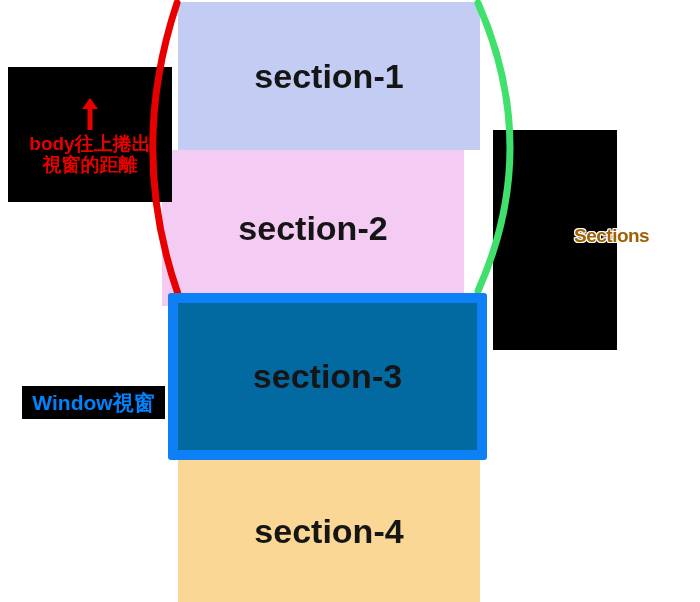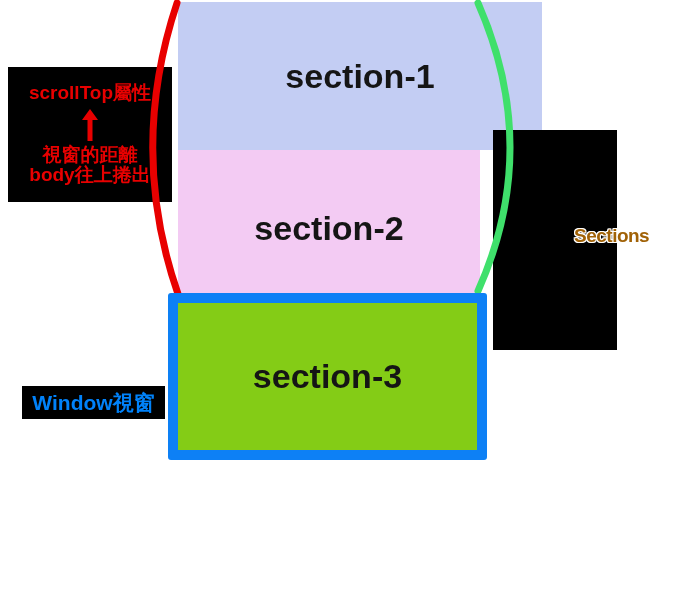--- a/index.html
+++ b/index.html
@@ -7,22 +7,22 @@
     position:relative;width:700px;height:602px;background:#ffffff;overflow:hidden;
     font-family:"Liberation Sans","DejaVu Sans",sans-serif;
   }
   .sec{
     position:absolute;display:flex;align-items:center;justify-content:center;
     z-index:1;
   }
   .sec .sec-label{
     font-size:34px;font-weight:bold;color:#151515;letter-spacing:0px;
   }
-  .sec-1{left:178px;top:2px;width:364px;height:148px;text-align:right;}
-  .sec-2{left:178px;top:150px;width:302px;height:156px;}
+  .sec-1{left:178px;top:2px;width:302px;height:148px;text-align:right;}
+  .sec-2{left:162px;top:150px;width:302px;height:156px;}
   .sec-4{left:178px;top:460px;width:302px;height:142px;}
   .sec-3{
     left:168px;top:293px;width:319px;height:167px;
     border:10px solid #0d80f5;box-sizing:border-box;border-radius:3px;
     z-index:4;
   }
   .note{position:absolute;background:#000;z-index:2;}
   .note-scrolltop{
     left:8px;top:67px;width:164px;height:135px;
     display:flex;flex-direction:column;align-items:center;justify-content:center;
@@ -49,40 +49,42 @@
 <div class="canvas">
 
   <div class="sec sec-1" style="background-color: rgb(195, 205, 243);">
     <span class="sec-label">section-1</span>
   </div>
 
   <div class="sec sec-2" style="background-color: rgb(243, 203, 243);">
     <span class="sec-label">section-2</span>
   </div>
 
+  <div class="sec sec-4" style="background-color: rgb(250, 215, 149);">
+    <span class="sec-label">section-4</span>
+  </div>
 
   <div class="note note-scrolltop" style="color: rgb(232, 0, 0); background-color: rgb(0, 0, 0);">
-    <span>scrollTop屬性</span>
     <svg class="arrow" width="18" height="32" viewBox="0 0 18 32">
       <polygon points="9,0 17,11 11.5,11 11.5,32 6.5,32 6.5,11 1,11" fill="#e80000"></polygon>
     </svg>
+    <span>body往上捲出</span>
     <span>視窗的距離</span>
-    <span>body往上捲出</span>
   </div>
 
   <div class="note note-sections" style="background-color: rgb(0, 0, 0);">
     <span class="outlined-label" style="color: #a16207;">Sections</span>
   </div>
 
   <div class="note note-window" style="color: rgb(0, 130, 250); background-color: rgb(0, 0, 0); margin-top: 26px;">
     <span>Window視窗</span>
   </div>
 
   <svg class="curves" width="700" height="602" viewBox="0 0 700 602">
     <path d="M177,3 Q128,150 178,294" fill="none" stroke-width="7" stroke-linecap="round" stroke="#e80000"></path>
     <path d="M478,3 Q542,148 478,291" fill="none" stroke-width="7" stroke-linecap="round" stroke="#3fe06b"></path>
   </svg>
 
-  <div class="sec sec-3" style="background-color: #84cc16; border-color: rgb(13, 128, 245);">
+  <div class="sec sec-3" style="background-color: #0369a1; border-color: rgb(13, 128, 245);">
     <span class="sec-label">section-3</span>
   </div>
 
 </div>
 
 </body></html>

